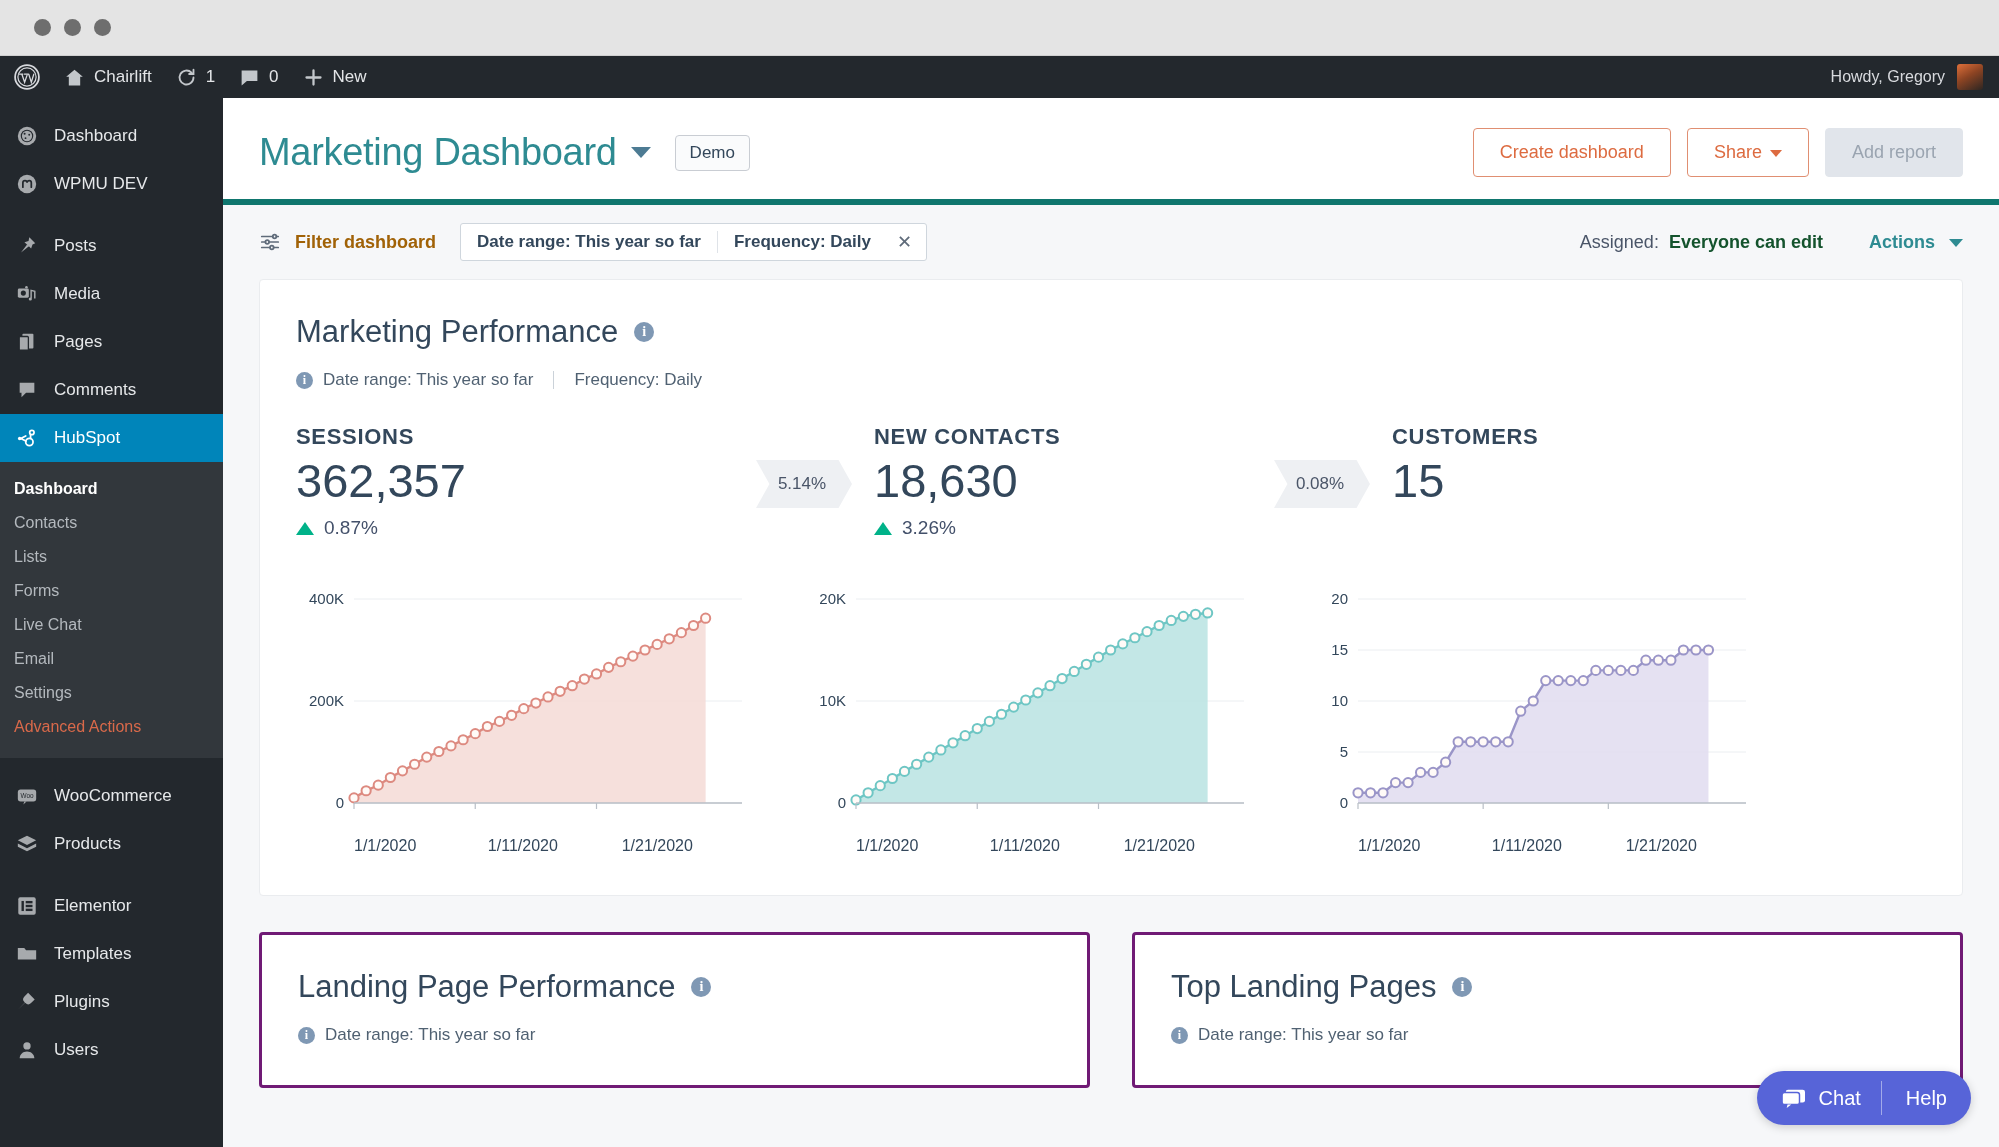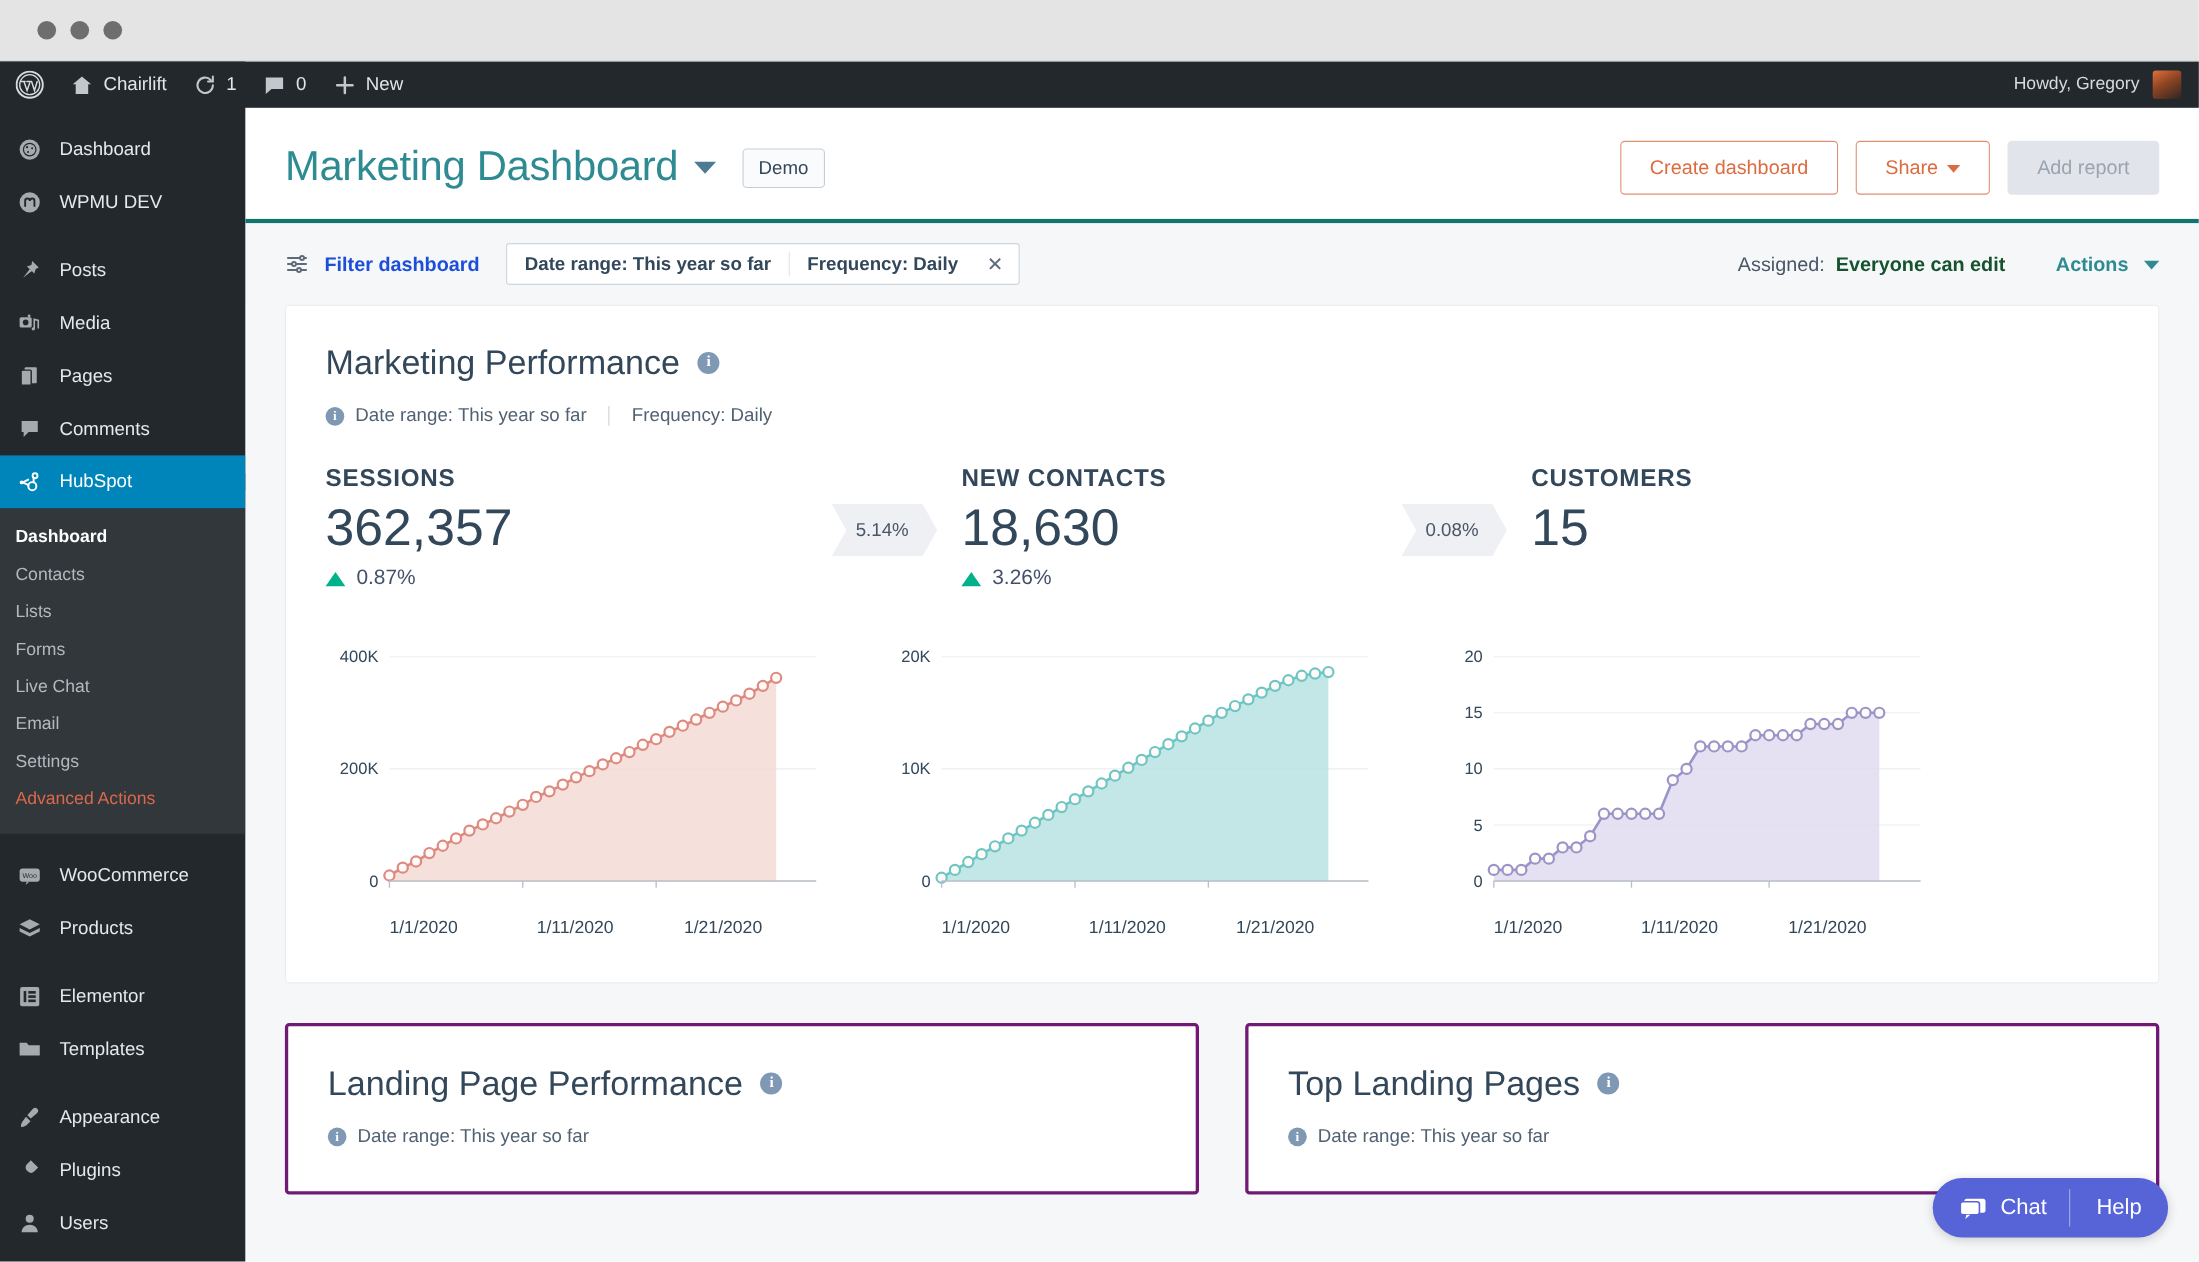--- a/index.html
+++ b/index.html
@@ -70,21 +70,21 @@
   .sub-item.warn { color: #d9694a; }
 
   
   .main {
     flex: 1; padding-top: 42px; background: #f6f7f9;
     overflow: hidden; position: relative;
   }
 
   .dash-header {
     background: #fff; padding: 30px 36px 22px 36px;
-    display: flex; align-items: center; border-bottom: 4px solid #0f766e;
+    display: flex; align-items: center; border-bottom: 6px solid #0f766e;
   }
   .dash-title {
     font-size: 38px; color: #2e8b92; font-weight: 400; letter-spacing: -0.3px;
   }
   .caret-dn {
     width: 0; height: 0; margin-left: 14px;
     border-left: 10px solid transparent; border-right: 10px solid transparent;
     border-top: 11px solid #4d7b93;
   }
   .demo-badge {
@@ -102,21 +102,21 @@
     display:inline-block; width:0;height:0; margin-left:8px;
     border-left:6px solid transparent; border-right:6px solid transparent;
     border-top:7px solid #dd6b40; vertical-align: middle;
   }
 
   
   .filter-bar {
     display: flex; align-items: center; padding: 18px 36px; background: #f6f7f9;
     font-size: 18px;
   }
-  .filter-link { color: #1d4ed8; font-weight: bold; margin-left: 14px; }
+  .filter-link { color: #a16207; font-weight: bold; margin-left: 14px; }
   .filter-chip {
     margin-left: 24px; border: 1px solid #cfd6dd; border-radius: 3px; background: #fff;
     display: flex; align-items: center; height: 38px; overflow: hidden;
   }
   .chip-seg { padding: 0 16px; color: #33475b; font-weight: 600; font-size: 17px; }
   .chip-div { width: 1px; height: 22px; background: #dfe3e8; }
   .chip-x { padding: 0 14px 0 10px; color: #5f6b7a; font-size: 18px; }
   .fb-spacer { flex: 1; }
   .assigned-lbl { color: #4a5568; font-size: 18px; }
   .assigned-val { color: #14532d; font-weight: bold; margin-left: 10px; font-size: 18px; }
@@ -361,29 +361,20 @@
 
     <div class="menu-item">
       <span class="ico">
         <svg width="22" height="22" viewBox="0 0 24 24">
             <path d="M2 5.5h7l2 2.5h11V18H2V5.5z" fill="#a7aaad"></path>
           </svg>
       </span>
       <span>Templates</span>
     </div>
 
-    <div class="menu-item gap-top">
-      <span class="ico">
-        <svg width="22" height="22" viewBox="0 0 24 24">
-            <path d="M19.5 3.2c1.4 1.4 1.3 3-.3 4.4l-6.2 5.4-3.4-3.4 5.4-6.2c1.4-1.6 3.1-1.6 4.5-.2z" fill="#a7aaad"></path>
-            <path d="M8.3 11.2l4.5 4.5-4 4c-1 1-4.4 2.1-5.2 1.3-.8-.8.3-4.2 1.3-5.2l3.4-4.6z" fill="#a7aaad"></path>
-          </svg>
-      </span>
-      <span>Appearance</span>
-    </div>
 
     <div class="menu-item">
       <span class="ico">
         <svg width="22" height="22" viewBox="0 0 24 24">
             <path d="M14.8 3.6l5.6 5.6-4 4a4.3 4.3 0 0 1-6.1 0l-.5-.5L2 20.4l7.7-7.8-.5-.5a4.3 4.3 0 0 1 0-6.1l4-4z" fill="#a7aaad"></path>
           </svg>
       </span>
       <span>Plugins</span>
     </div>
 

